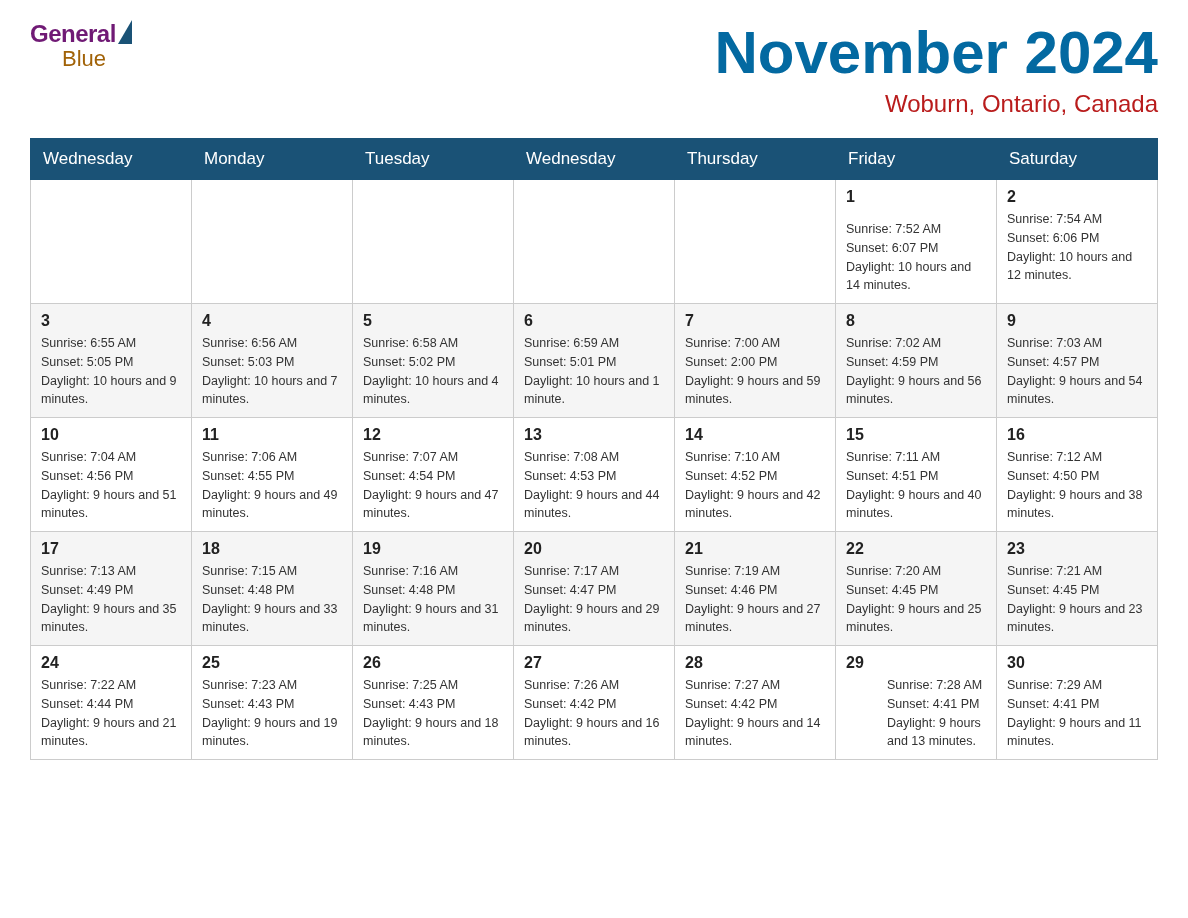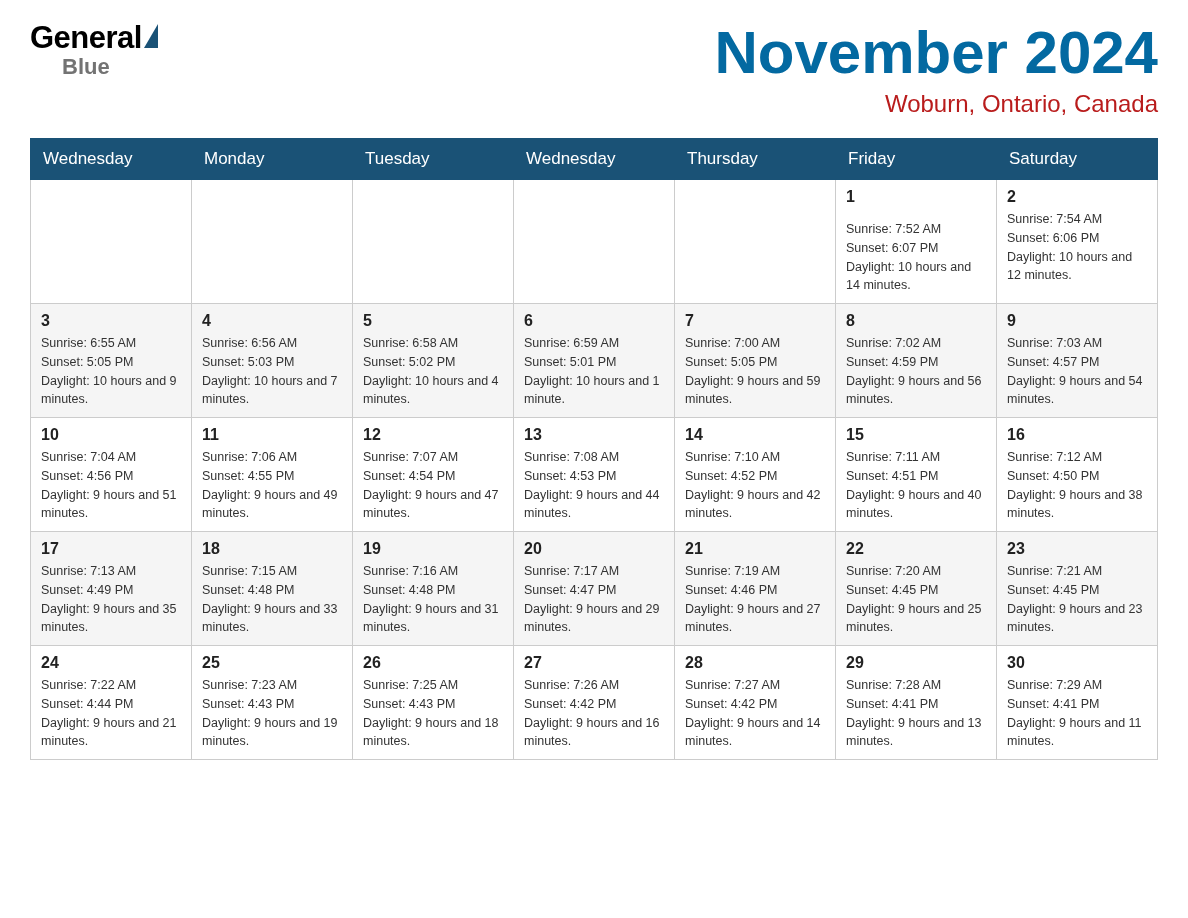--- a/index.html
+++ b/index.html
@@ -19,42 +19,42 @@
     .logo {
       display: flex;
       flex-direction: column;
       align-items: flex-start;
     }
     .logo-top {
       display: flex;
       align-items: center;
     }
     .logo-general {
-      font-size: 31px;
+      font-size: 24px;
       font-weight: bold;
-      color: #000000;
+      color: #701a75;
       letter-spacing: -0.5px;
     }
     .logo-triangle {
       width: 0;
       height: 0;
       border-left: 14px solid transparent;
       border-bottom: 24px solid #1a5276;
       margin-left: 2px;
       margin-top: -4px;
     }
     .logo-blue-line {
       display: flex;
       align-items: center;
       margin-top: -2px;
     }
     .logo-blue-text {
       font-size: 22px;
-      font-weight: bold;
-      color: #737373;
+      font-weight: normal;
+      color: #a16207;
       margin-left: 32px;
     }
     .title-section {
       text-align: right;
     }
     .month-year {
       font-size: 60px;
       font-weight: 700;
       color: #0369a1;
       line-height: 1.1;
@@ -180,21 +180,21 @@
         </td>
         <td>
           <span class="day-number">6</span>
           <div class="day-info" style="white-space: pre-line;">Sunrise: 6:59 AM
 Sunset: 5:01 PM
 Daylight: 10 hours and 1 minute.</div>
         </td>
         <td>
           <span class="day-number">7</span>
           <div class="day-info" style="white-space: pre-line;">Sunrise: 7:00 AM
-Sunset: 5:05 PM
+Sunset: 2:00 PM
 Daylight: 9 hours and 59 minutes.</div>
         </td>
         <td>
           <span class="day-number">8</span>
           <div class="day-info" style="white-space: pre-line;">Sunrise: 7:02 AM
 Sunset: 4:59 PM
 Daylight: 9 hours and 56 minutes.</div>
         </td>
         <td>
           <span class="day-number">9</span>
@@ -317,21 +317,21 @@
 Daylight: 9 hours and 16 minutes.</div>
         </td>
         <td>
           <span class="day-number">28</span>
           <div class="day-info" style="white-space: pre-line;">Sunrise: 7:27 AM
 Sunset: 4:42 PM
 Daylight: 9 hours and 14 minutes.</div>
         </td>
         <td>
           <span class="day-number">29</span>
-          <div class="day-info" style="white-space: pre-line;">Sunrise: 7:28 AM
+          <div class="day-info" style="white-space: pre-line; margin-left: 41px;">Sunrise: 7:28 AM
 Sunset: 4:41 PM
 Daylight: 9 hours and 13 minutes.</div>
         </td>
         <td>
           <span class="day-number">30</span>
           <div class="day-info" style="white-space: pre-line;">Sunrise: 7:29 AM
 Sunset: 4:41 PM
 Daylight: 9 hours and 11 minutes.</div>
         </td>
       </tr>

